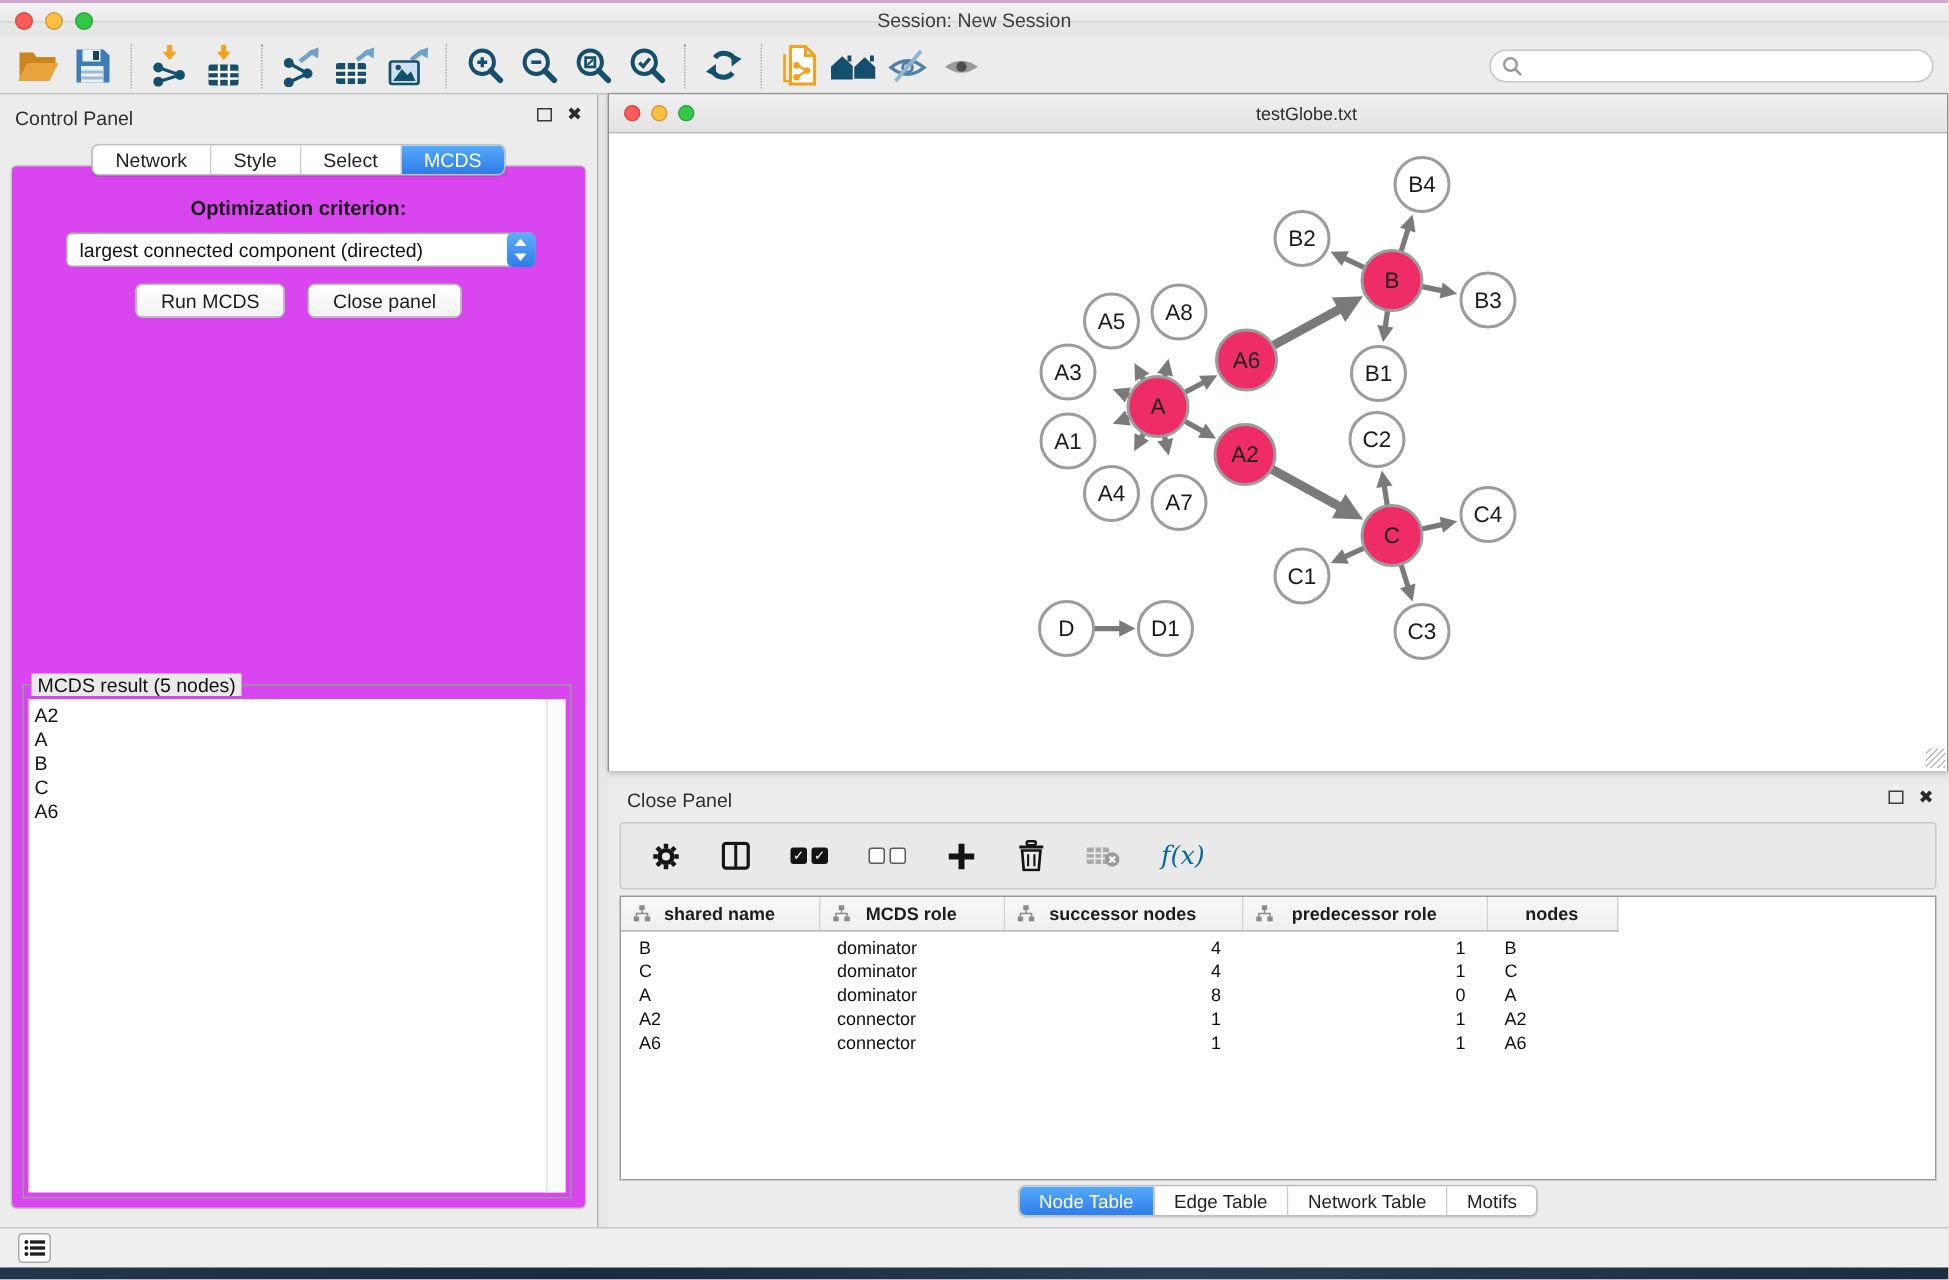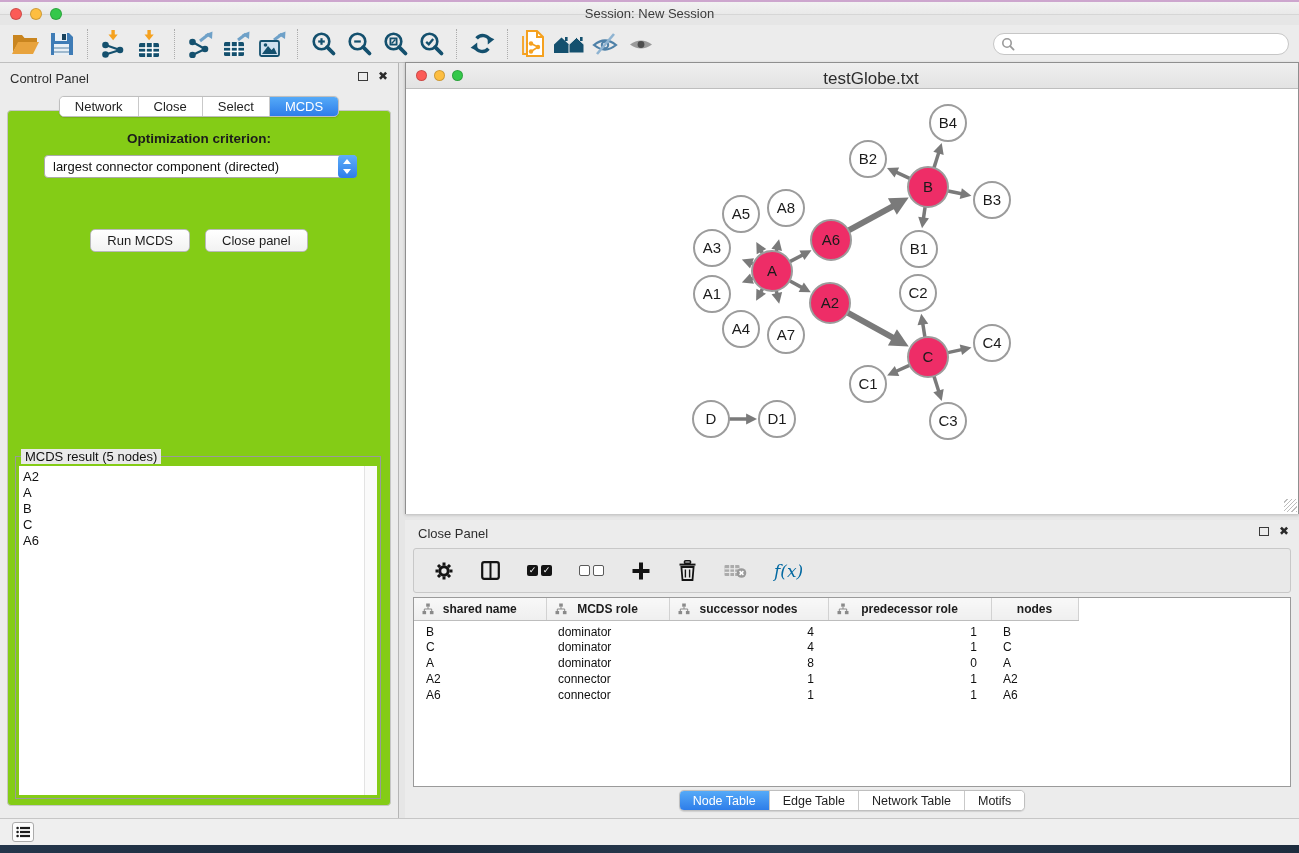--- a/index.html
+++ b/index.html
@@ -29,44 +29,44 @@
   .panel-icons { position:absolute; right:10px; top:8px; display:flex; gap:10px; align-items:center; }
   .float-ico { width:10px; height:9px; border:1.6px solid #3a3a3a; display:inline-block; }
   .close-ico { font-size:12px; font-weight:bold; color:#2a2a2a; line-height:10px; }
 
   .cp-tabbar { position:absolute; top:33px; left:0; width:100%; display:flex; justify-content:center; z-index:2; }
   .seg { display:flex; border:1px solid #BFBFBF; border-radius:5px; overflow:hidden; background:#fff; height:21px; box-shadow:0 0.5px 1px rgba(0,0,0,.12); }
   .seg .tab { padding:0 15px; display:flex; align-items:center; font-size:13px; color:#222; background:#fff; border-right:1px solid #C9C9C9; }
   .seg .tab:last-child { border-right:none; }
   .seg .tab.selected { background:linear-gradient(#55AAF8,#2E7DE9); color:#fff; }
 
-  .cp-body { position:absolute; left:7px; right:7px; top:47px; bottom:12px; background:#84cc16; border:1px solid #C6C6C6; border-radius:4px; z-index:1; }
+  .cp-body { position:absolute; left:7px; right:7px; top:47px; bottom:12px; background:#d946ef; border:1px solid #C6C6C6; border-radius:4px; z-index:1; }
   .opt-label { position:absolute; top:20px; left:0; right:0; text-align:center; font-size:13.5px; font-weight:600; color:#1c1c1c; }
   .select-ctl { position:absolute; top:44px; left:36px; width:313px; height:23px; background:#fff; border:1px solid #ABABAB; border-radius:4px; display:flex; align-items:center; }
   .select-ctl .val { flex:1; padding-left:8px; font-size:13px; color:#111; white-space:nowrap; overflow:hidden; }
   .spinner { width:19px; height:23px; margin-right:-1px; border-radius:4px; background:linear-gradient(#5FAEF9,#2E7DE9); position:relative; }
   .spinner:before, .spinner:after { content:""; position:absolute; left:5px; border-left:4.5px solid transparent; border-right:4.5px solid transparent; }
   .spinner:before { top:4px; border-bottom:5px solid #fff; }
   .spinner:after { bottom:4px; border-top:5px solid #fff; }
   .btn-row { position:absolute; top:78px; left:0; right:0; display:flex; justify-content:center; gap:15px; }
-  .mac-btn { height:23px; padding:0 16px; background:linear-gradient(#FFFFFF,#F2F2F2); border:1px solid #B9B9B9; border-radius:5px; font-size:13px; color:#1c1c1c; display:flex; align-items:center;margin-top:40px; }
+  .mac-btn { height:23px; padding:0 16px; background:linear-gradient(#FFFFFF,#F2F2F2); border:1px solid #B9B9B9; border-radius:5px; font-size:13px; color:#1c1c1c; display:flex; align-items:center; }
 
   .result-group { position:absolute; left:7px; right:9px; top:345px; bottom:6px; border:1px solid #9A9A9A; }
   .result-legend { position:absolute; top:-8px; left:5px; background:#E9E9E9; padding:0 4px; font-size:13px; color:#111; }
   .listbox { position:absolute; left:3px; right:3px; top:9px; bottom:3px; background:#fff; overflow:hidden; }
   .listbox ul { list-style:none; padding:3px 0 0 4px; }
   .listbox li { font-size:13px; line-height:16px; color:#111; }
   .scroll-track { position:absolute; right:0; top:0; bottom:0; width:13px; background:#FAFAFA; border-left:1px solid #E3E3E3; }
 
   
   #network-window { position:absolute; left:405px; top:62px; width:894px; height:452px; background:#fff; border:1px solid #8F8F8F; box-shadow:0 1px 3px rgba(0,0,0,.2); }
   .nw-titlebar { position:absolute; left:0; top:0; right:0; height:26px; background:linear-gradient(#EFEFEF,#E3E3E3); border-bottom:1px solid #BEBEBE; }
   .nw-titlebar .lights { top:7px; gap:7px; }
   .nw-titlebar .light { width:11px; height:11px; }
-  .nw-title { position:absolute; left:0; right:0; top:6px; text-align:center; font-size:17px; color:#2c2c2c;padding-left:38px; }
+  .nw-title { position:absolute; left:0; right:0; top:6px; text-align:center; font-size:12px; color:#2c2c2c;padding-left:38px; }
   .nw-canvas { position:absolute; left:0; top:27px; width:892px; height:424px; background:#fff; }
   .grip { position:absolute; right:1px; bottom:1px; width:13px; height:13px;
     background:repeating-linear-gradient(135deg, transparent 0 2px, #BDBDBD 2px 3px); }
 
   
   #table-panel { position:absolute; left:405px; top:520px; width:894px; height:298px; background:#ECECEC; }
   .tp-toolbar { position:absolute; left:8px; right:8px; top:28px; height:45px; background:#E9E9E9; border:1px solid #C8C8C8; border-radius:3px;
     display:flex; align-items:center; gap:27px; padding-left:20px; }
   .tico { display:flex; align-items:center; justify-content:center; }
   .cb-pair { display:flex; gap:3px; }
@@ -282,29 +282,29 @@
 
 <div id="control-panel">
   <div class="panel-title">Control Panel</div>
   <div class="panel-icons">
     <span class="float-ico"></span>
     <span class="close-ico">✖</span>
   </div>
   <div class="cp-tabbar">
     <div class="seg">
       <div class="tab">Network</div>
-      <div class="tab">Close</div>
+      <div class="tab">Style</div>
       <div class="tab">Select</div>
       <div class="tab selected">MCDS</div>
     </div>
   </div>
   <div class="cp-body">
     <div class="opt-label">Optimization criterion:</div>
     <div class="select-ctl">
-      <span class="val">largest connector component (directed)</span>
+      <span class="val">largest connected component (directed)</span>
       <span class="spinner"></span>
     </div>
     <div class="btn-row">
       <button class="mac-btn">Run MCDS</button>
       <button class="mac-btn">Close panel</button>
     </div>
     <div class="result-group">
       <span class="result-legend">MCDS result (5 nodes)</span>
       <div class="listbox">
         <ul>

